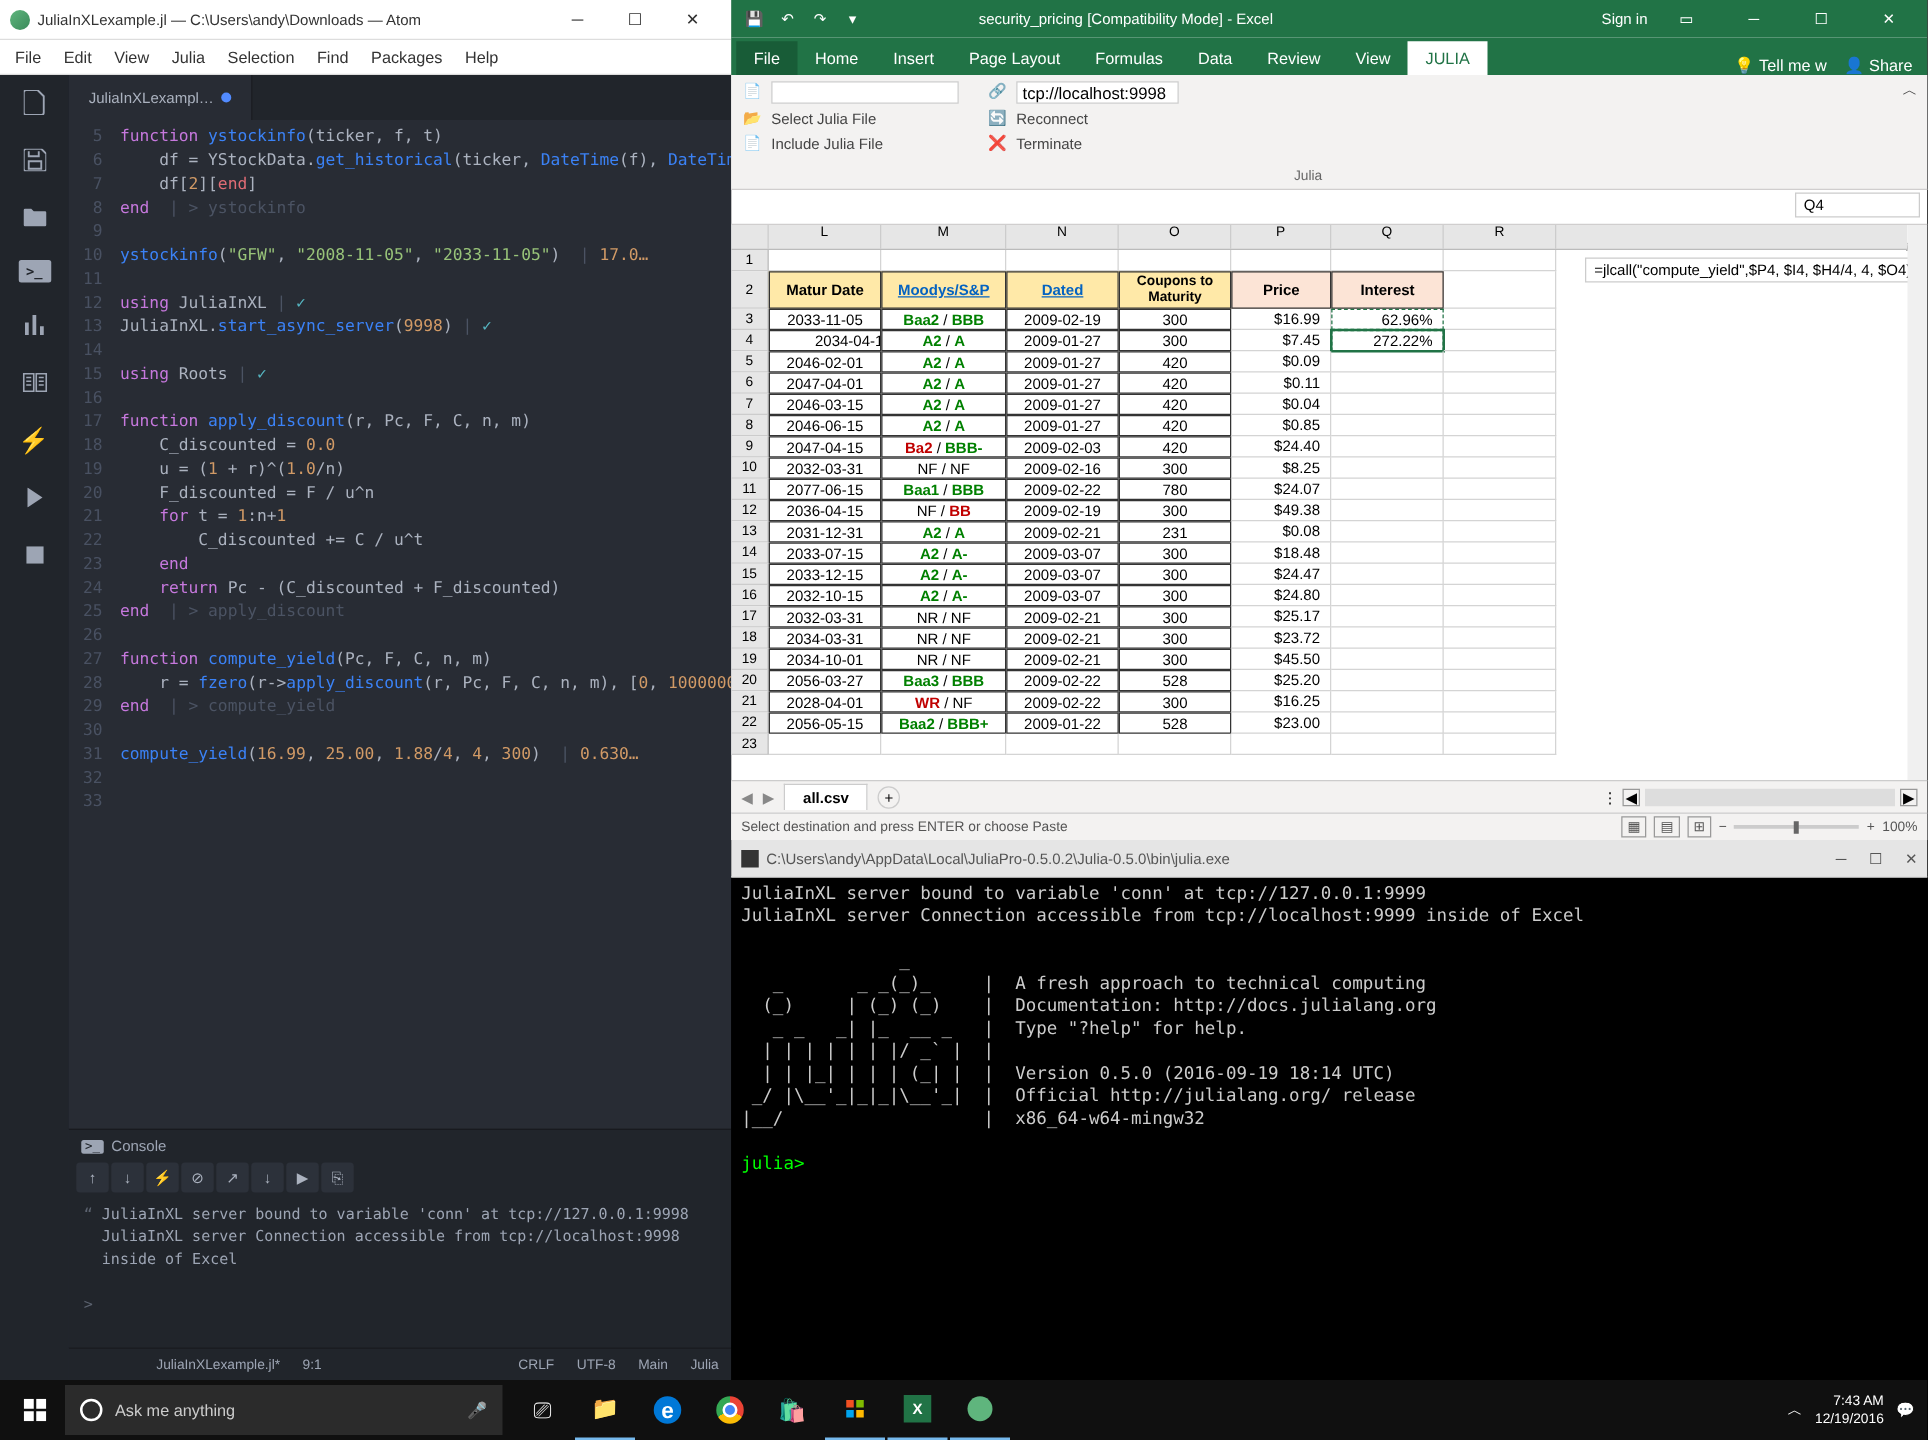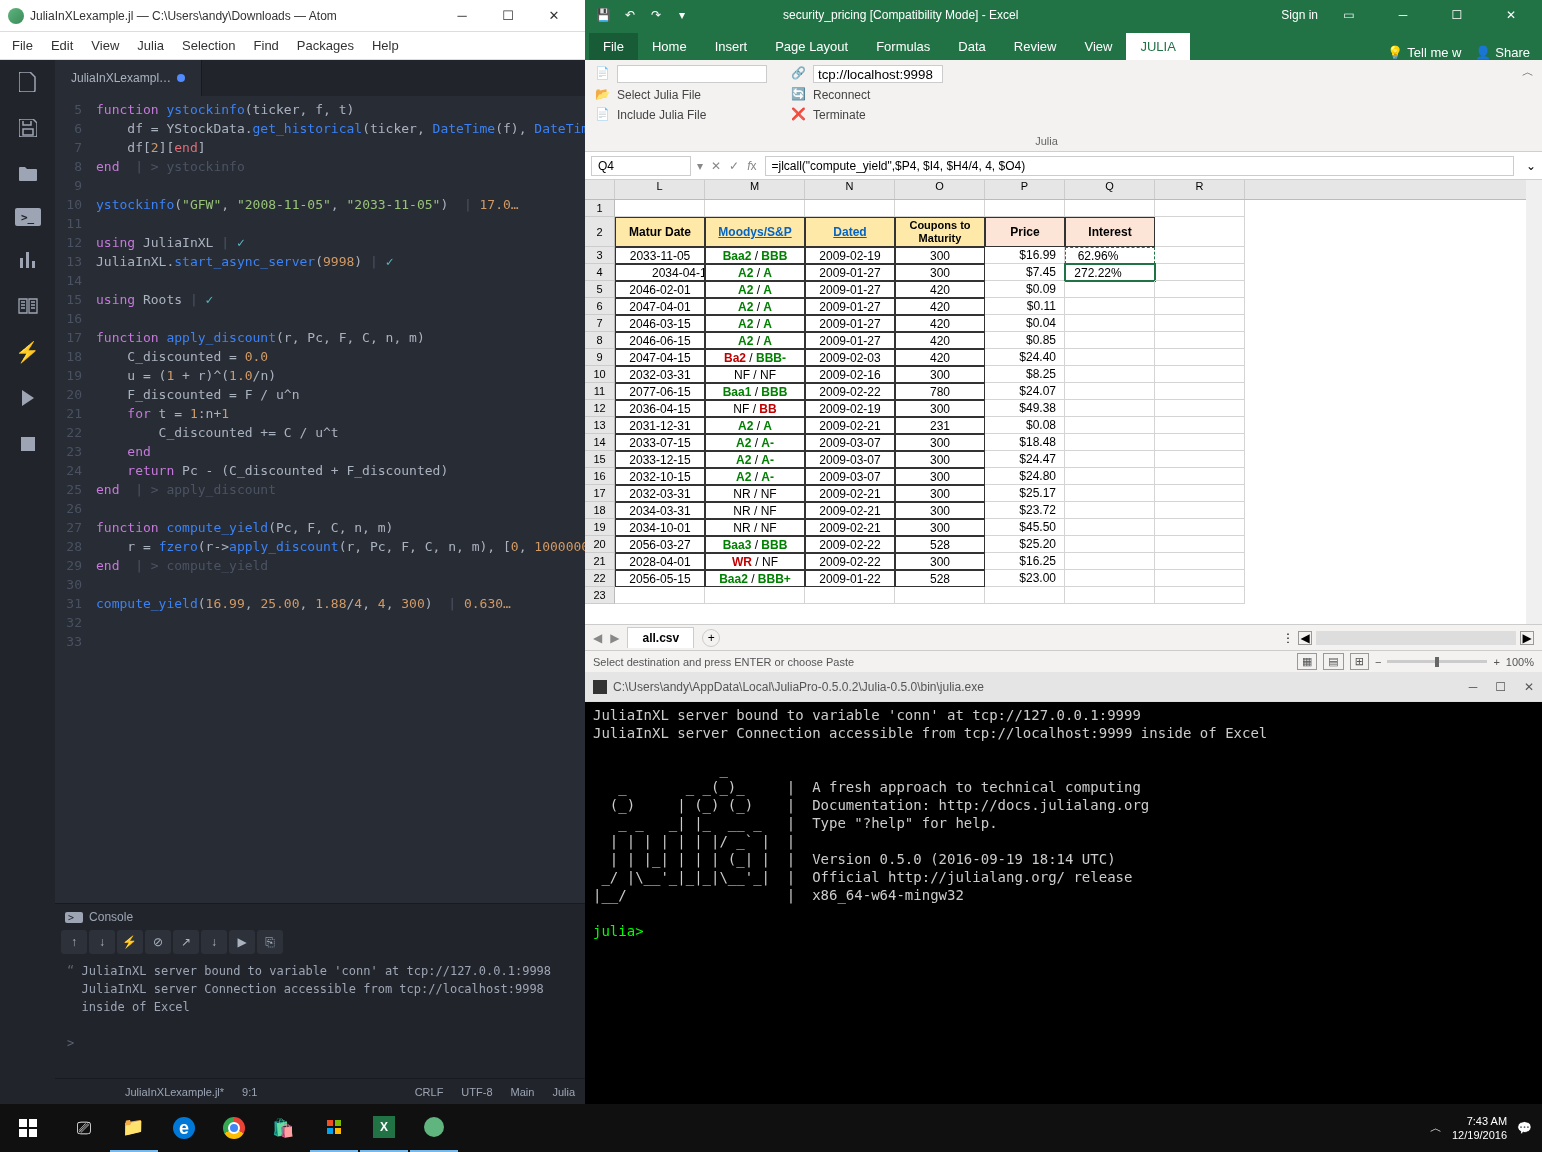--- a/index.html
+++ b/index.html
@@ -53,38 +53,38 @@
 .rtab { padding: 6px 14px; cursor: pointer; }
 .rtab.active { background: #fff; color: #217346; }
 .rtab.file { background: #185c37; }
 .rtab-right { margin-left: auto; display: flex; align-items: center; gap: 14px; padding-right: 8px; }
 .xl-ribbon { height: 92px; background: #f3f2f1; border-bottom: 1px solid #d0cece; display: flex; padding: 4px 8px; gap: 12px; font-size: 12px; color: #444; }
 .rgroup { display: flex; flex-direction: column; justify-content: space-between; border-right: 1px solid #e0e0e0; padding-right: 10px; }
 .rgroup-items { display: flex; flex-direction: column; gap: 2px; }
 .rgitem { display: flex; align-items: center; gap: 6px; cursor: pointer; padding: 1px 2px; }
 .rgitem .ricon { width: 16px; height: 16px; }
 .rgrouplabel { font-size: 11px; text-align: center; color: #666; }
-.xl-formula { height: 28px; display: flex; align-items: center; border-bottom: 1px solid #d0cece; font-size: 12px; }
+.xl-formula { height: 28px; display: flex; align-items: flex-end; border-bottom: 1px solid #d0cece; font-size: 12px; flex-direction: column; }
 .namebox { width: 100px; border: 1px solid #ccc; margin: 2px 6px; padding: 2px 6px; background: #fff; }
 .fx-btns { display: flex; gap: 8px; padding: 0 8px; color: #888; }
 .fx-input { flex: 1; padding: 2px 6px; border: 1px solid #ccc; margin: 2px 6px 2px 0; background: #fff; }
 .xl-sheet { flex: 1; display: flex; overflow: hidden; }
 .gridwrap { flex: 1; overflow: hidden; position: relative; }
 .colhdr { height: 20px; display: flex; background: #e6e6e6; border-bottom: 1px solid #bbb; }
 .colhdr div { text-align: center; font-size: 11px; border-right: 1px solid #ccc; }
 .grid-row { display: flex; height: 17px; font-size: 12px; }
 .grid-row.header { height: 30px; }
 .rownum { width: 30px; background: #e6e6e6; text-align: center; font-size: 11px; border-right: 1px solid #bbb; border-bottom: 1px solid #ccc; line-height: 17px; }
 .grid-row.header .rownum { line-height: 30px; }
 .cell { border-right: 1px solid #d4d4d4; border-bottom: 1px solid #d4d4d4; text-align: center; line-height: 17px; overflow: hidden; white-space: nowrap; }
 .hdr-cell { background: #ffe9a8; font-weight: bold; border: 1px solid #333; line-height: 30px; display: flex; align-items: center; justify-content: center; text-align: center; }
 .hdr-cell.link { color: #0563c1; text-decoration: underline; }
 .data-cell { border: 1px solid #333; }
 .price-cell { text-align: right; padding-right: 8px; }
-.interest-cell { padding-right: 24px; border: 1px dashed #217346; }
+.interest-cell { text-align: right; padding-right: 8px; border: 1px dashed #217346; }
 .rat-green { color: #008000; font-weight: bold; }
 .rat-red { color: #c00000; font-weight: bold; }
 .rat-black { color: #000; }
 .xl-sheettabs { height: 26px; background: #f3f2f1; border-top: 1px solid #ccc; display: flex; align-items: center; padding: 0 8px; font-size: 12px; gap: 8px; }
 .sheettab { padding: 3px 14px; background: #fff; border: 1px solid #ccc; border-bottom: none; cursor: pointer; font-weight: bold; }
 .plusbtn { width: 18px; height: 18px; border: 1px solid #ccc; border-radius: 50%; display: flex; align-items: center; justify-content: center; cursor: pointer; }
 .scrollgroup { margin-left: auto; display: flex; gap: 4px; }
 .xl-statusbar { height: 22px; background: #f3f2f1; border-top: 1px solid #ccc; display: flex; align-items: center; padding: 0 8px; font-size: 11px; color: #555; gap: 12px; }
 .xl-zoom { margin-left: auto; display: flex; align-items: center; gap: 6px; }
 
@@ -663,20 +663,25 @@
 
 <div class="taskbar">
   <div class="tb-start">
     <svg width="18" height="18" viewBox="0 0 18 18">
         <rect x="0" y="0" width="8" height="8" fill="#fff"></rect>
         <rect x="10" y="0" width="8" height="8" fill="#fff"></rect>
         <rect x="0" y="10" width="8" height="8" fill="#fff"></rect>
         <rect x="10" y="10" width="8" height="8" fill="#fff"></rect>
       </svg>
   </div>
+  <div class="tb-search">
+    <span style="width:18px;height:18px;border:2px solid #fff;border-radius:50%;"></span>
+    <span>Ask me anything</span>
+    <span style="margin-left:auto;">🎤</span>
+  </div>
   <div class="tb-icons">
     <div class="tb-ico">⎚</div>
     <div class="tb-ico under">📁</div>
     <div class="tb-ico">
         <span style="width:22px;height:22px;border-radius:50%;background:#0078d7;display:inline-flex;align-items:center;justify-content:center;color:#fff;font-weight:bold;">e</span>
       </div>
     <div class="tb-ico">
         <span style="width:22px;height:22px;border-radius:50%;background:conic-gradient(#ea4335 0 120deg,#fbbc05 120deg 240deg,#34a853 240deg);display:inline-block;position:relative;">
           <span style="position:absolute;top:5px;left:5px;width:12px;height:12px;background:#4285f4;border:2px solid #fff;border-radius:50%;"></span>
         </span>

